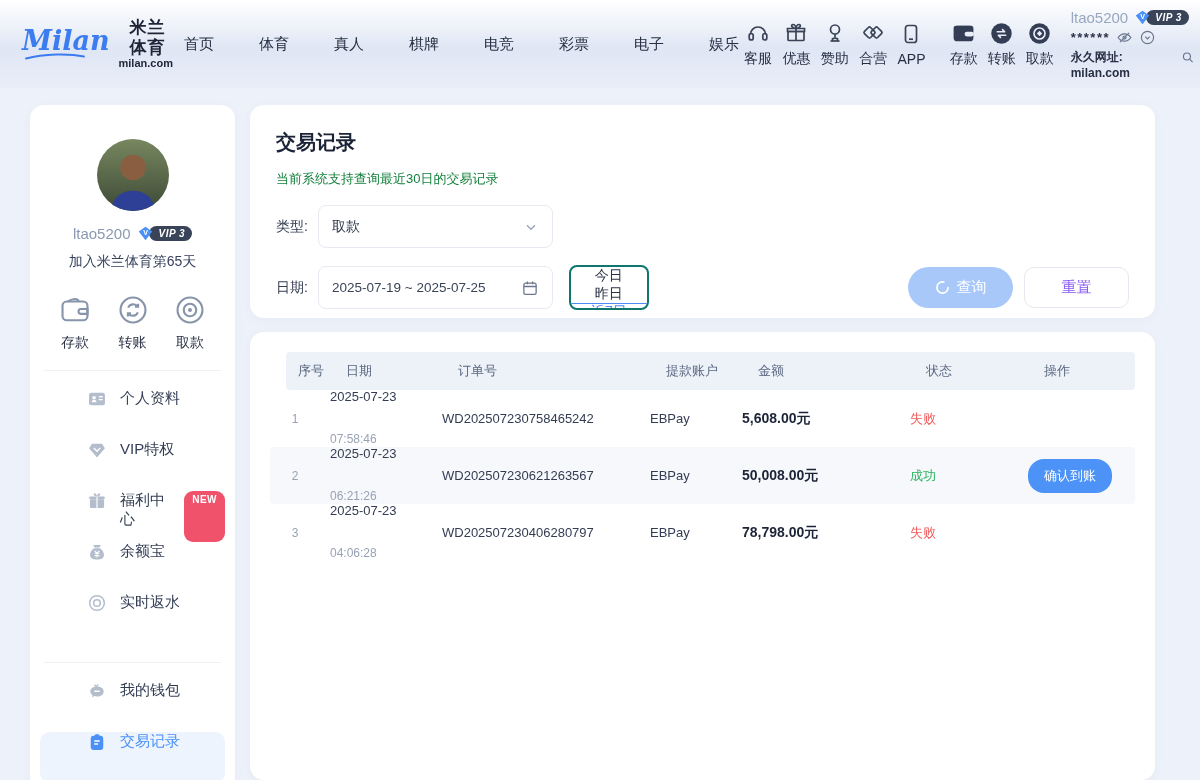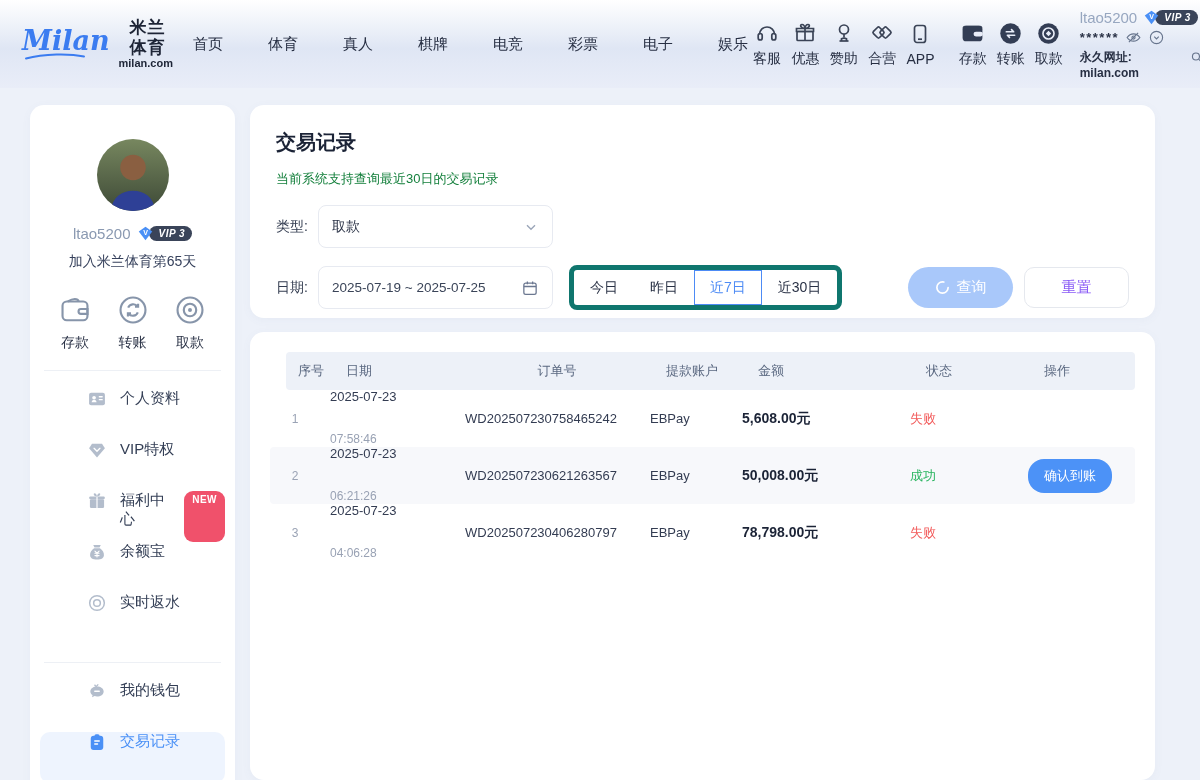--- a/index.html
+++ b/index.html
@@ -9,21 +9,21 @@
   
   .header { height:88px; background:linear-gradient(180deg,#ffffff 0%,#dfe6f4 55%,#e9edf8 100%);
             display:flex; align-items:center; padding:0 22px; }
   .logo { display:flex; align-items:center; gap:9px; cursor:pointer; }
   .logo-script { font-family:"DejaVu Serif",serif; font-style:italic; font-weight:700; font-size:27px;
                  color:#3b7cf0; line-height:1; position:relative; padding-bottom:6px; }
   .logo-script svg { position:absolute; left:2px; bottom:0; }
   .logo-text { display:flex; flex-direction:column; line-height:1.15; }
   .logo-cn { font-size:17px; font-weight:800; color:#1d2436; letter-spacing:1px;margin-left:11px; }
   .logo-domain { font-size:11px; font-weight:800; color:#1d2436; }
-  .nav { display:flex; gap:45px; margin-left:20px; font-size:15px; font-weight:500; color:#272f43; }
+  .nav { display:flex; gap:45px; margin-left:11px; font-size:15px; font-weight:500; color:#272f43; }
   .nav span { cursor:pointer; white-space:nowrap; }
   .header-right { margin-left:auto; display:flex; align-items:center; }
   .qlink { display:flex; flex-direction:column; align-items:center; gap:5px; width:41px; cursor:pointer;
            font-size:14px; color:#272f43; }
   .qlink .ic { width:24px; height:24px; color:#3a4356; }
   .wallet-acts { display:flex; margin-left:14px; }
   .wact { display:flex; flex-direction:column; align-items:center; gap:4px; width:38px; cursor:pointer;
           font-size:14px; color:#272f43; }
   .wact .ic { width:25px; height:25px; color:#333d54; }
   .user-block { margin-left:12px; display:flex; flex-direction:column; gap:3px; }
@@ -69,41 +69,41 @@
   .f-row { display:flex; align-items:center; margin-top:17px; }
   .f-label { width:42px; font-size:14px; color:#333c50; flex:none; }
   .select-box { width:235px; height:43px; border:1px solid #e7eaf1; border-radius:8px; background:#fff;
                 display:flex; align-items:center; justify-content:space-between; padding:0 13px;
                 font-size:14px; color:#2a3246; cursor:pointer; }
   .select-box .ic { width:16px; height:16px; color:#9aa5b8; }
   .date-box { width:235px; height:43px; border:1px solid #e7eaf1; border-radius:8px; background:#fff;
               display:flex; align-items:center; justify-content:space-between; padding:0 13px;
               font-size:13.5px; color:#3a4458; cursor:pointer; }
   .date-box .ic { width:18px; height:18px; color:#6b7790; }
-  .seg { margin-left:16px; height:45px; border:5px solid #0f766e; border-radius:8px; display:flex;
-         overflow:hidden; background:#fff; }
+  .seg { margin-left:16px; height:45px; border:2px solid #0f766e; border-radius:8px; display:flex;
+         overflow:hidden; background:#fff;flex-direction:column; }
   .seg-cell { display:flex; align-items:center; justify-content:center; font-size:14px; color:#2a3246;
               cursor:pointer; padding:0 16px; }
   .seg-cell.active { box-shadow:inset 0 0 0 1px #4d8bf5; color:#4d8bf5; }
   .f-spacer { flex:1; }
   .btn-query { width:105px; height:41px; border:none; border-radius:21px; background:#a9c8fa; color:#fff;
                font-size:15px; display:flex; align-items:center; justify-content:center; gap:7px;
                cursor:pointer; font-family:inherit; }
   .btn-reset { width:105px; height:41px; margin-left:11px; border:1px solid #e5e8ee; border-radius:10px;
                background:#fff; color:#8b5cf6; font-size:15px; cursor:pointer; font-family:inherit; }
   .spin { width:15px; height:15px; }
 
   .table-card { margin-top:14px; min-height:448px; padding:20px; }
   .t-head { display:flex; align-items:center; height:38px; background:#edf1f8; border-radius:4px;
             font-size:13px; color:#5a6880;margin-left:16px; }
   .t-row { display:flex; align-items:center; height:57px; font-size:13px; color:#333c52; }
   .t-row.alt { background:#f7f8fb; border-radius:4px; }
   .c1 { width:50px; text-align:center; flex:none; }
   .c2 { width:112px; flex:none; padding-left:10px; }
-  .c3 { width:208px; flex:none; padding-left:10px;text-align:center; }
+  .c3 { width:208px; flex:none; padding-left:10px; }
   .c4 { width:92px;  flex:none; padding-left:10px; }
   .c5 { width:168px; flex:none; padding-left:10px; }
   .c6 { width:118px; flex:none; padding-left:10px; }
   .c7 { flex:1; padding-left:10px; }
   .cell-no { color:#9aa3b5; font-size:12px; }
   .cell-date { line-height:1.45; }
   .cell-time { color:#99a2b4; font-size:12px;margin-top:24px; }
   .cell-amount { font-size:14px; font-weight:700; color:#1b2336; }
   .status { font-weight:500; }
   .status.fail { color:#f25c5c; }

